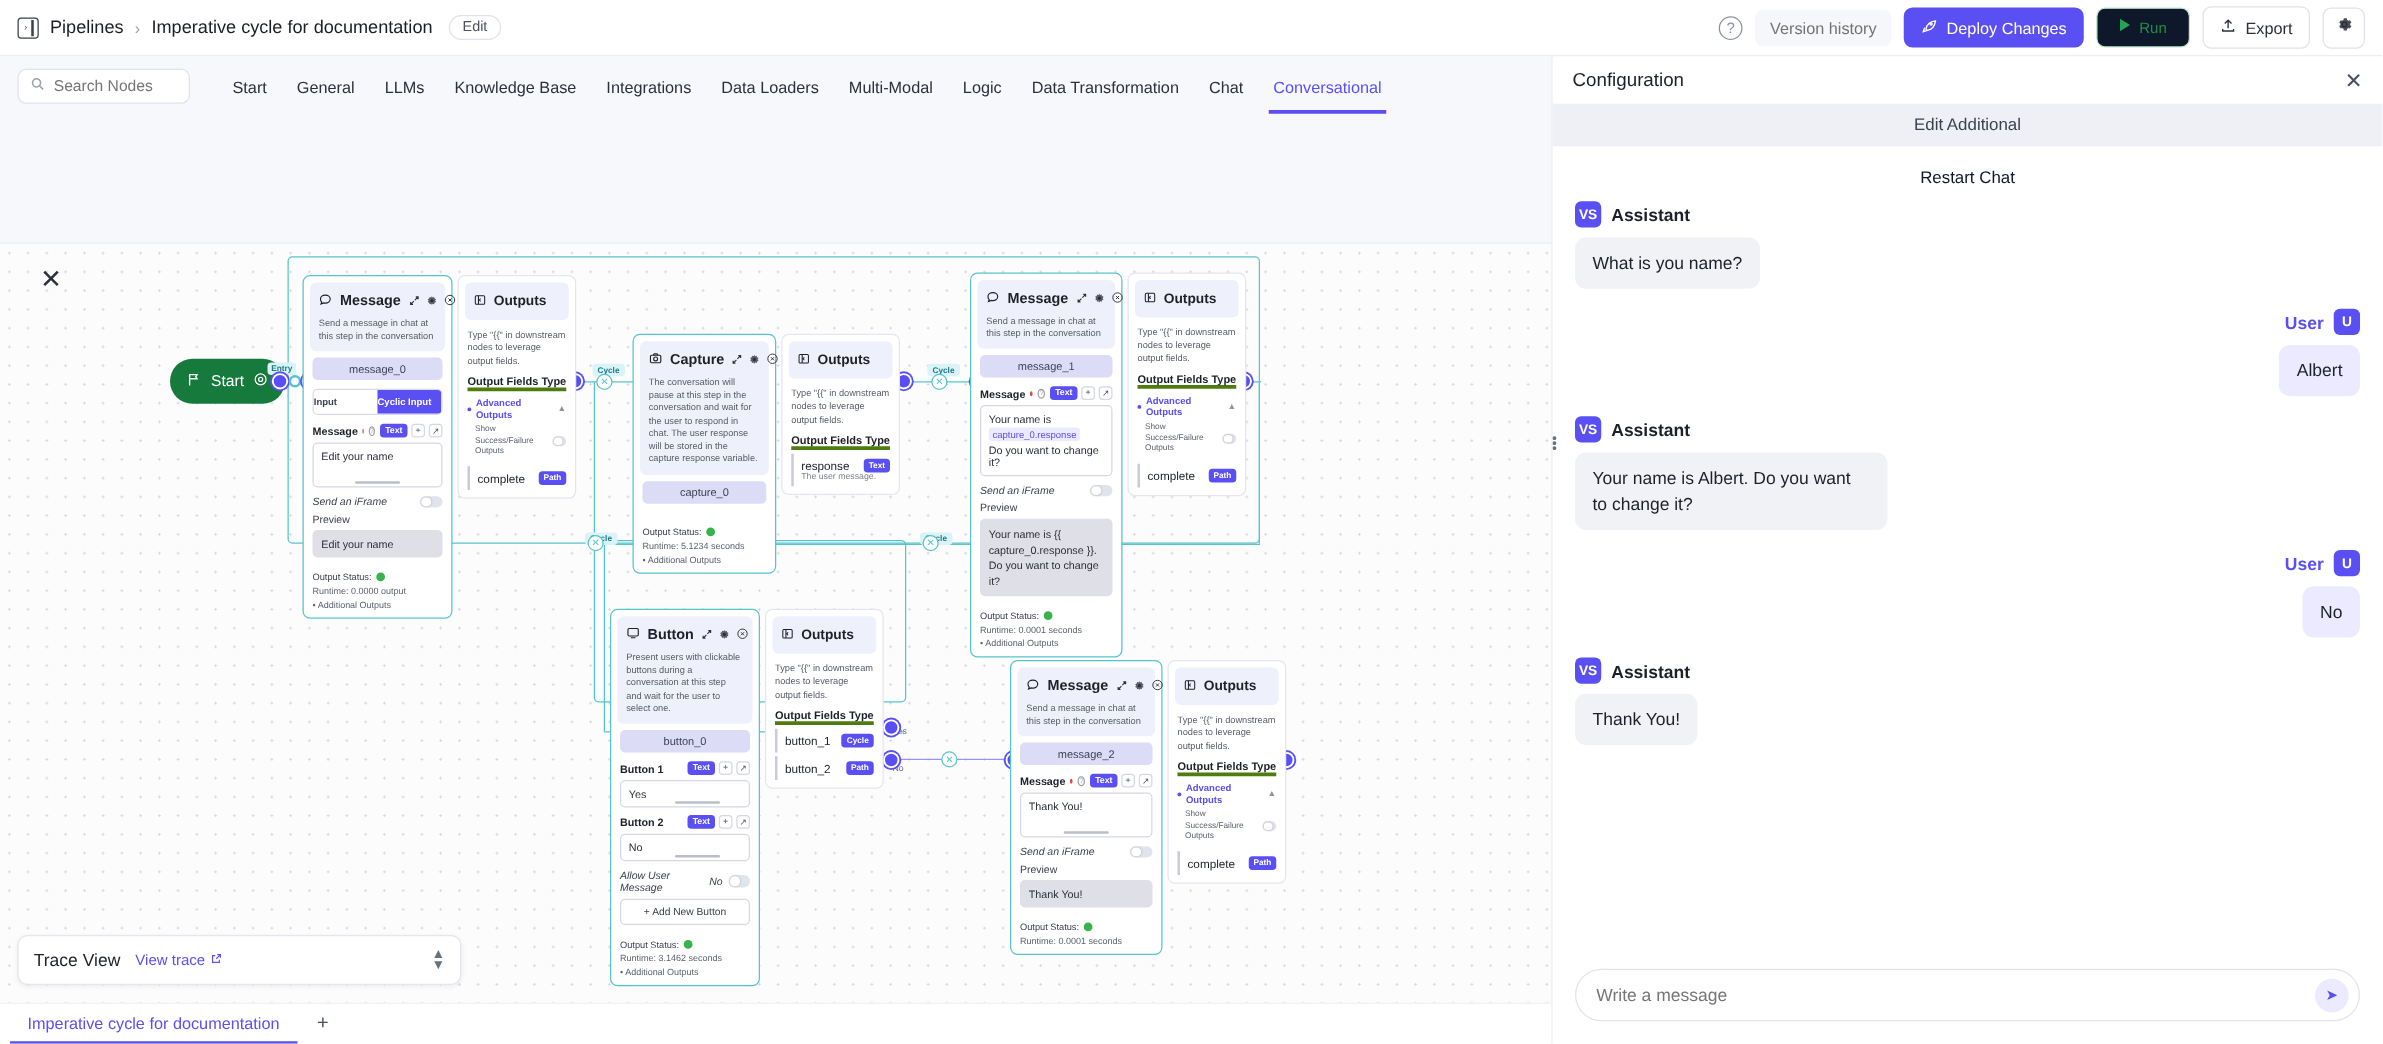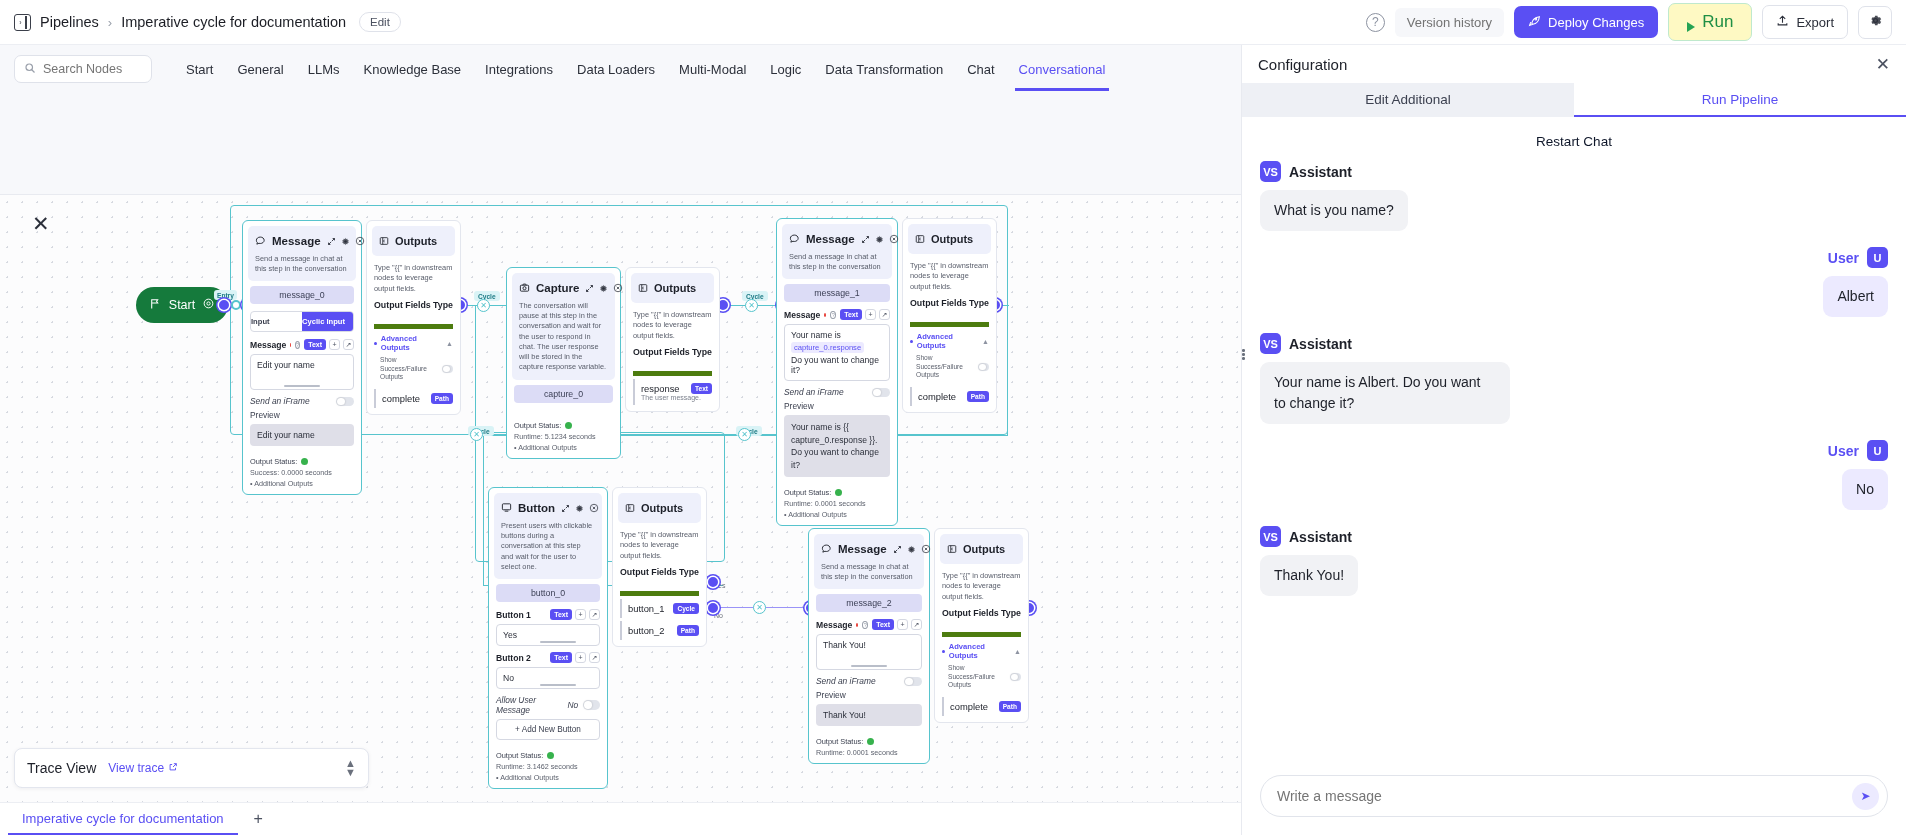--- a/index.html
+++ b/index.html
@@ -39,22 +39,22 @@
   }
   .ver-hist {
     font-size: 13px; color: #737373; background: #f6f7fa; border-radius: 6px;
     padding: 7px 12px; cursor: pointer;
   }
   .btn-deploy {
     background: #5a4ff3; color: #fff; font-size: 13px; border-radius: 7px;
     padding: 8px 14px; display: flex; align-items: center; gap: 7px; cursor: pointer;
   }
   .btn-run {
-    background: #fef9c3; color: #1f8f45; font-size: 17px; border-radius: 7px;
-    padding: 8px 18px; display: flex; align-items: flex-end; gap: 7px; cursor: pointer;
+    background: #0f172a; color: #1f8f45; font-size: 12px; border-radius: 7px;
+    padding: 8px 18px; display: flex; align-items: flex-start; gap: 7px; cursor: pointer;
     border: 1px solid #bfe9cd;
   }
   .tri-right {
     width: 0; height: 0; border-left: 8px solid #25a354; border-top: 5px solid transparent;
     border-bottom: 5px solid transparent;
   }
   .btn-export {
     background: #fff; color: #2b2f3a; font-size: 13px; border-radius: 7px; border: 1px solid #dfe2ea;
     padding: 8px 13px; display: flex; align-items: center; gap: 7px; cursor: pointer;
   }
@@ -175,21 +175,21 @@
   .st-add { font-size: 7.2px; color: #5c616d; margin-top: 2px; }
 
   
   .outs {
     background: #fff; border: 1px solid #e3e6ee; border-radius: 6px; margin-left: 4px; position: relative;
   }
   .outs-head { background: #eef0fb; border-radius: 5px; margin: 5px; padding: 6px 7px; }
   .outs-title { font-size: 11px; color: #1d2029; font-weight: 600; }
   .outs-hint { font-size: 7.4px; color: #575c69; line-height: 1.4; padding: 2px 7px 6px 7px; }
   .outs-tbl { padding: 0 7px 6px 7px; }
-  .ot-head { display: flex; border-bottom: 5px solid #4d7c0f; padding-bottom: 14px; }
+  .ot-head { display: flex; border-bottom: 3px solid #4d7c0f; padding-bottom: 0; }
   .ot-head div { font-size: 8.8px; color: #1d2029; font-weight: 600; }
   .ot-head div:last-child { margin-left: auto; }
   .adv-row { display: flex; align-items: center; gap: 4px; padding: 5px 0 2px 0; }
   .adv-lbl { font-size: 7.6px; color: #5a4ff3; font-weight: 600; }
   .adv-dot { width: 3px; height: 3px; background: #5a4ff3; border-radius: 50%; }
   .adv-caret { margin-left: auto; font-size: 7px; color: #8d93a1; }
   .ssf { display: flex; align-items: center; padding: 2px 0 4px 6px; }
   .ssf span { font-size: 6.6px; color: #5c616d; line-height: 1.3; }
   .ssf .toggle { width: 16px; height: 8.5px; }
   .ssf .toggle::after { width: 6.5px; height: 6.5px; }
@@ -502,21 +502,21 @@
                 <span class="toggle"></span>
               </div>
               <div class="prev-lbl">Preview</div>
               <div class="prev-box">Edit your name</div>
             </div>
             <div class="status-wrap">
               <div class="st-row">
                   <span class="st-lbl">Output Status:</span>
                   <span class="st-ok"></span>
                 </div>
-              <div class="st-run">Success: 0.0000 seconds</div>
+              <div class="st-run">Runtime: 0.0000 output</div>
               <div class="st-add">• <span>Additional Outputs</span></div>
             </div>
           </div>
           <div class="outs" style="width:95px;">
             <div class="outs-head">
               <div class="nh-row">
                 <span>
                   <svg width="10" height="10" viewBox="0 0 24 24" fill="none" stroke="#1d2029" stroke-width="2">
                       <rect x="3" y="4" width="18" height="16" rx="2"></rect>
                       <path d="M9 4v16M13 9l-2 3 2 3"></path>
@@ -954,21 +954,20 @@
       </div>
     </div>
 
     <div class="config">
       <div class="cfg-head">
         <span class="cfg-title">Configuration</span>
         <span class="cfg-close">✕</span>
       </div>
       <div class="cfg-tabs">
         <div class="cfg-tab">Edit Additional</div>
-        <div class="cfg-tab on">Run Pipeline</div>
       </div>
       <div class="restart">Restart Chat</div>
       <div class="chat">
 
         <div class="msg assistant">
           <div class="who">
             <span class="avatar">VS</span>
             <span class="who-name">Assistant</span>
           </div>
           <div class="bubble">What is you name?</div>

